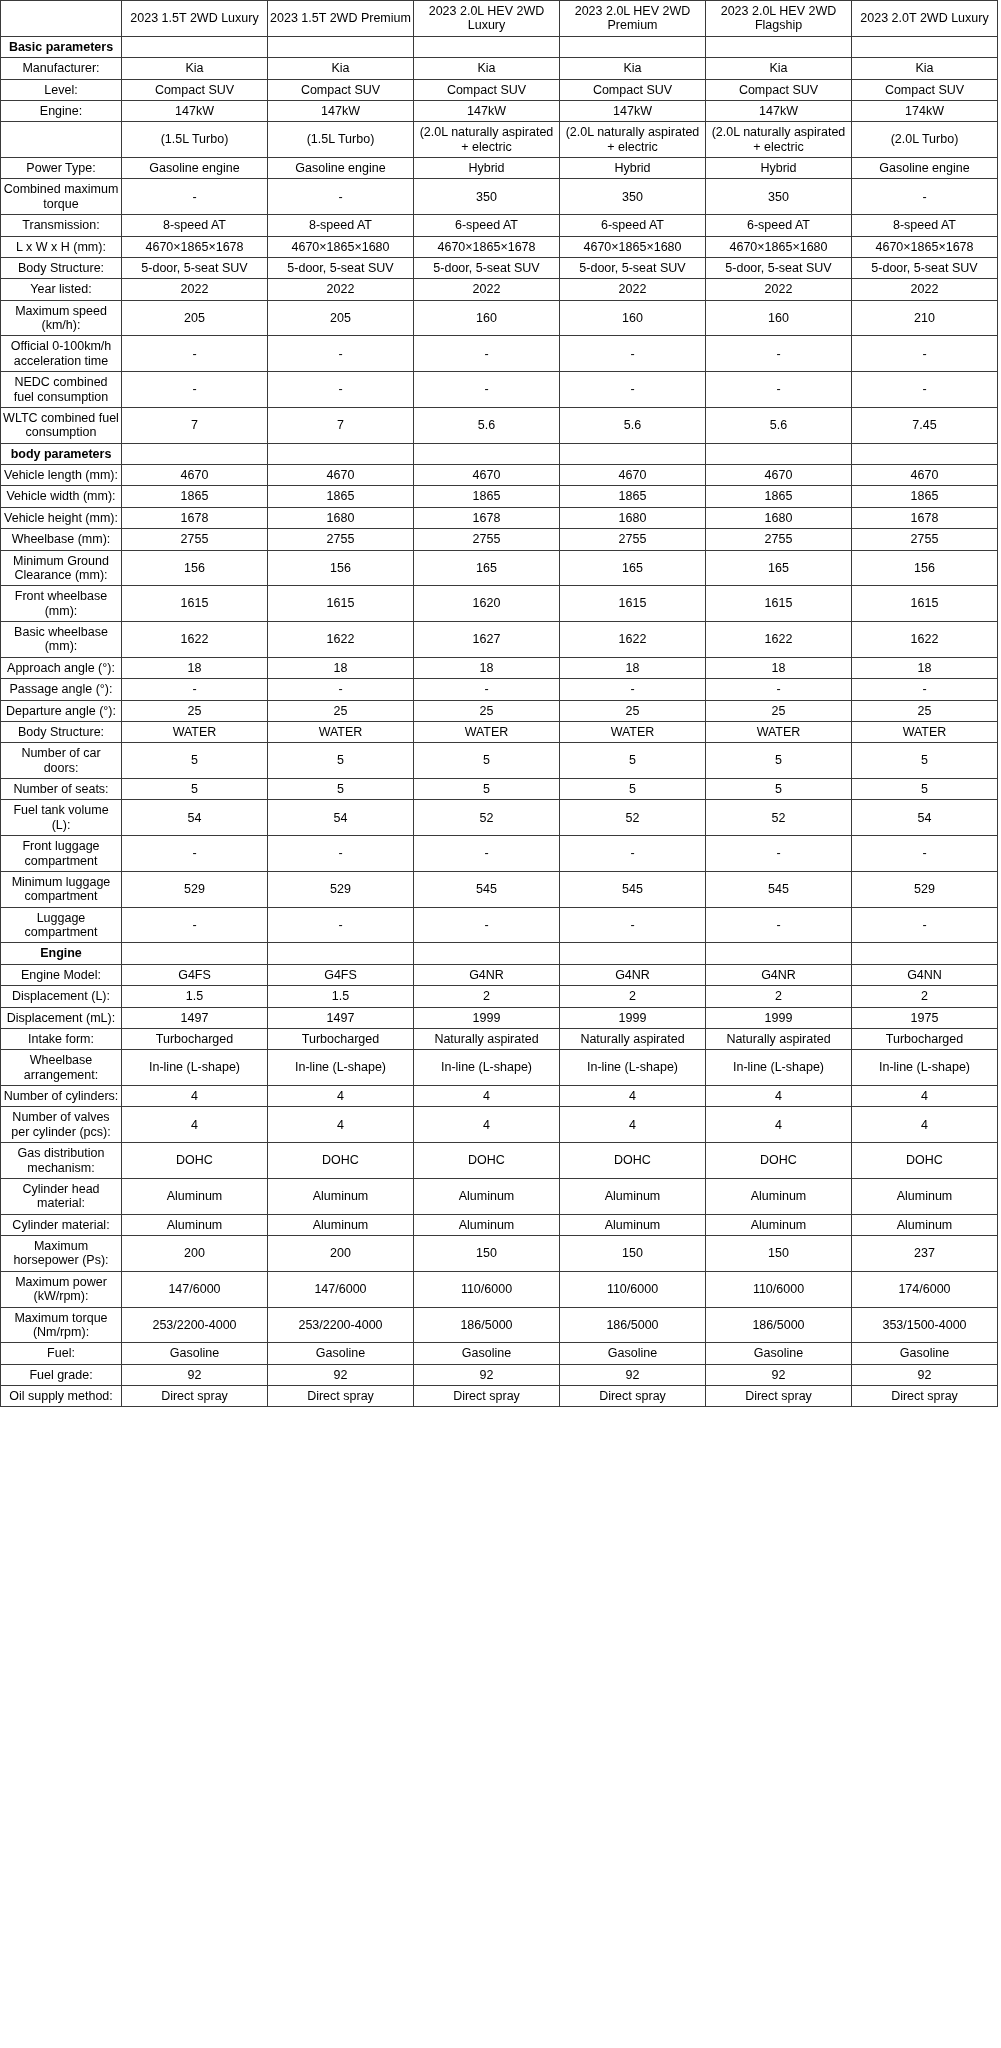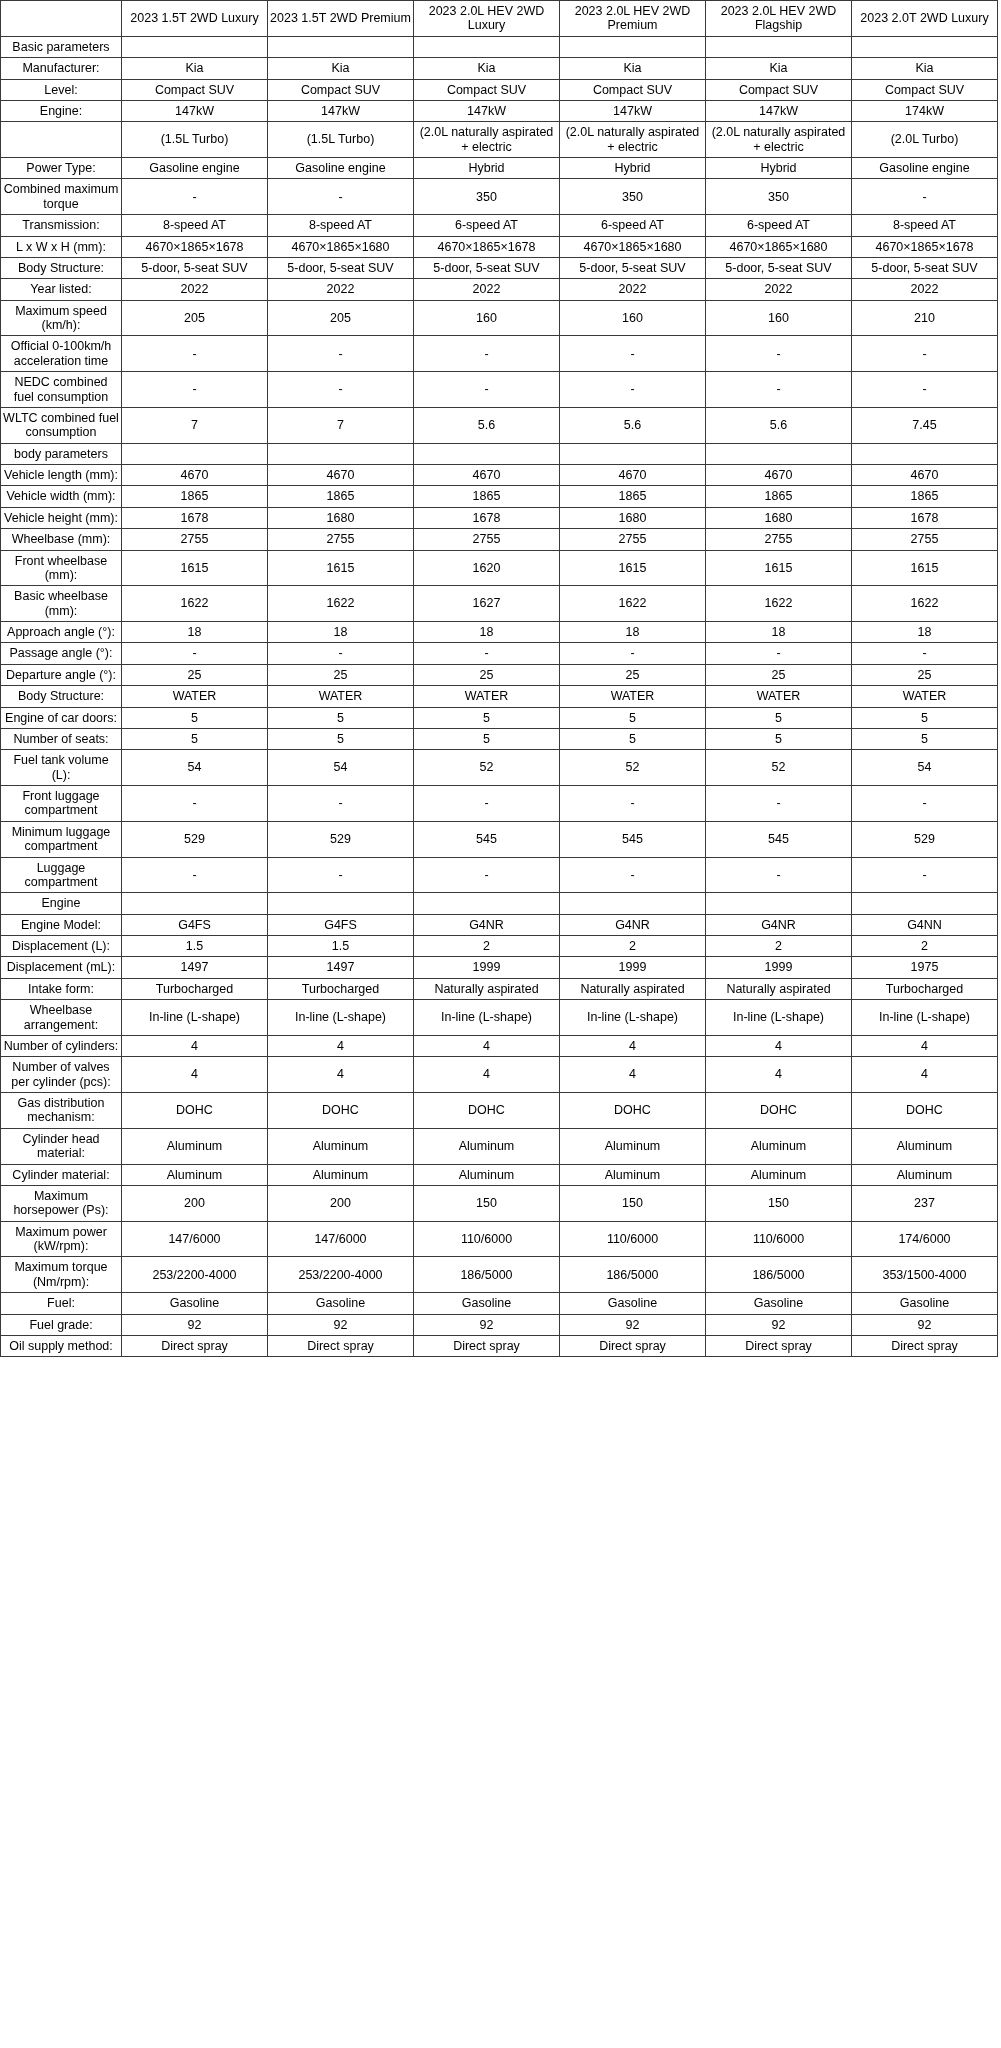--- a/index.html
+++ b/index.html
@@ -35,21 +35,21 @@
   }
   col.label-col { width: 121px; }
   col.data-col  { width: 146px; }
 
   td.rowlabel {
     text-align: center;
     font-size: 12.5px;
   }
   td.section {
     text-align: left;
-    font-weight: normal;
+    font-weight: bold;
     padding-left: 10px;
     font-size: 12.5px;
     border-radius: 7px;
   }
   tr.section-row td.blank {
     border-left: 1px solid #3a3a3a;
     border-right: 1px solid #3a3a3a;
   }
   td.head {
     font-size: 12.5px;
@@ -262,20 +262,29 @@
         <tr>
           <td class="rowlabel">Wheelbase (mm):</td>
           <td class="two-line">2755</td>
           <td class="two-line">2755</td>
           <td class="two-line">2755</td>
           <td class="two-line">2755</td>
           <td class="two-line">2755</td>
           <td class="two-line">2755</td>
         </tr>
         <tr>
+          <td class="rowlabel">Minimum Ground Clearance (mm):</td>
+          <td class="two-line">156</td>
+          <td class="two-line">156</td>
+          <td class="two-line">165</td>
+          <td class="two-line">165</td>
+          <td class="two-line">165</td>
+          <td class="two-line">156</td>
+        </tr>
+        <tr>
           <td class="rowlabel">Front wheelbase (mm):</td>
           <td class="two-line">1615</td>
           <td class="two-line">1615</td>
           <td class="two-line">1620</td>
           <td class="two-line">1615</td>
           <td class="two-line">1615</td>
           <td class="two-line">1615</td>
         </tr>
         <tr>
           <td class="rowlabel">Basic wheelbase (mm):</td>
@@ -316,21 +325,21 @@
         <tr>
           <td class="rowlabel">Body Structure:</td>
           <td class="two-line">WATER</td>
           <td class="two-line">WATER</td>
           <td class="two-line">WATER</td>
           <td class="two-line">WATER</td>
           <td class="two-line">WATER</td>
           <td class="two-line">WATER</td>
         </tr>
         <tr>
-          <td class="rowlabel">Engine of car doors:</td>
+          <td class="rowlabel">Number of car doors:</td>
           <td class="two-line">5</td>
           <td class="two-line">5</td>
           <td class="two-line">5</td>
           <td class="two-line">5</td>
           <td class="two-line">5</td>
           <td class="two-line">5</td>
         </tr>
         <tr>
           <td class="rowlabel">Number of seats:</td>
           <td class="two-line">5</td>

